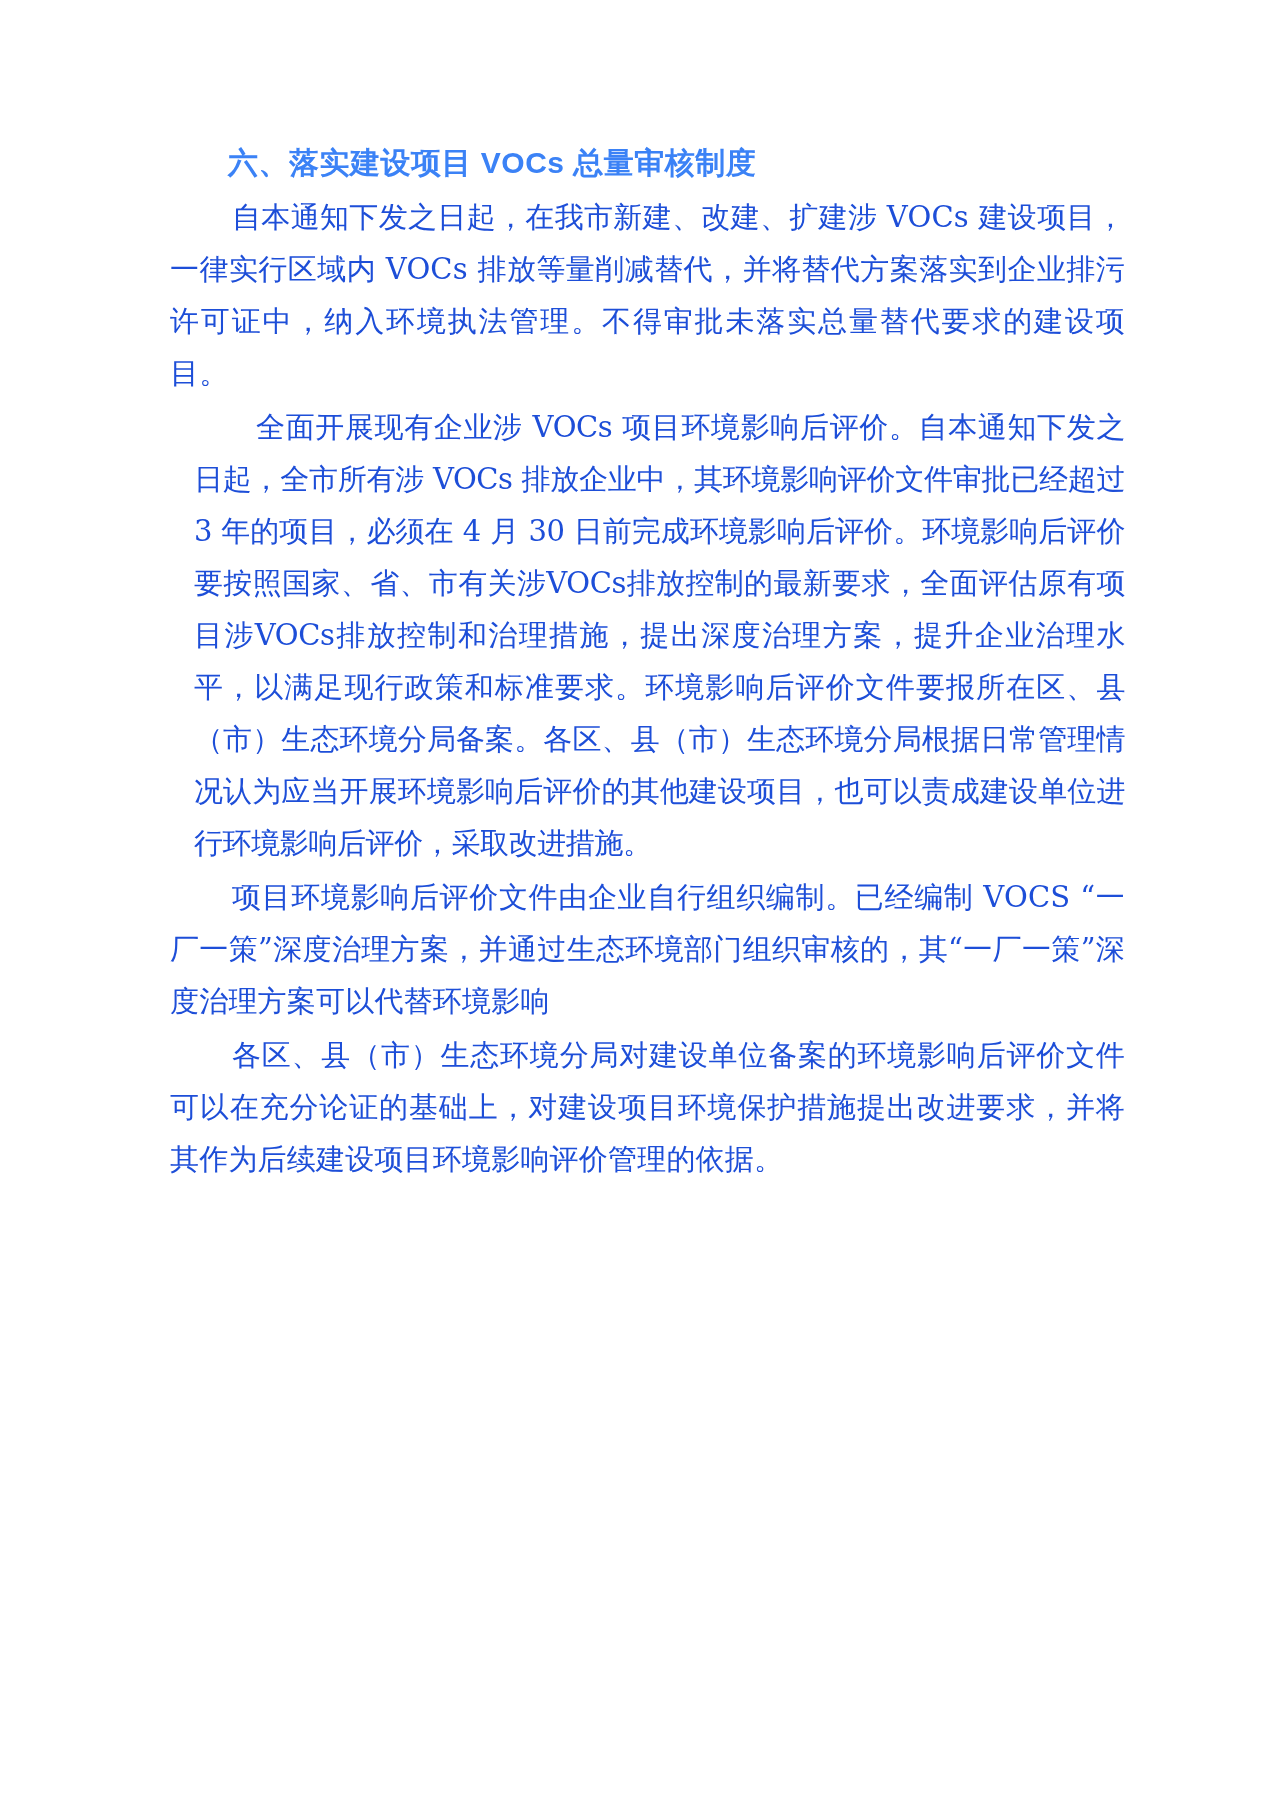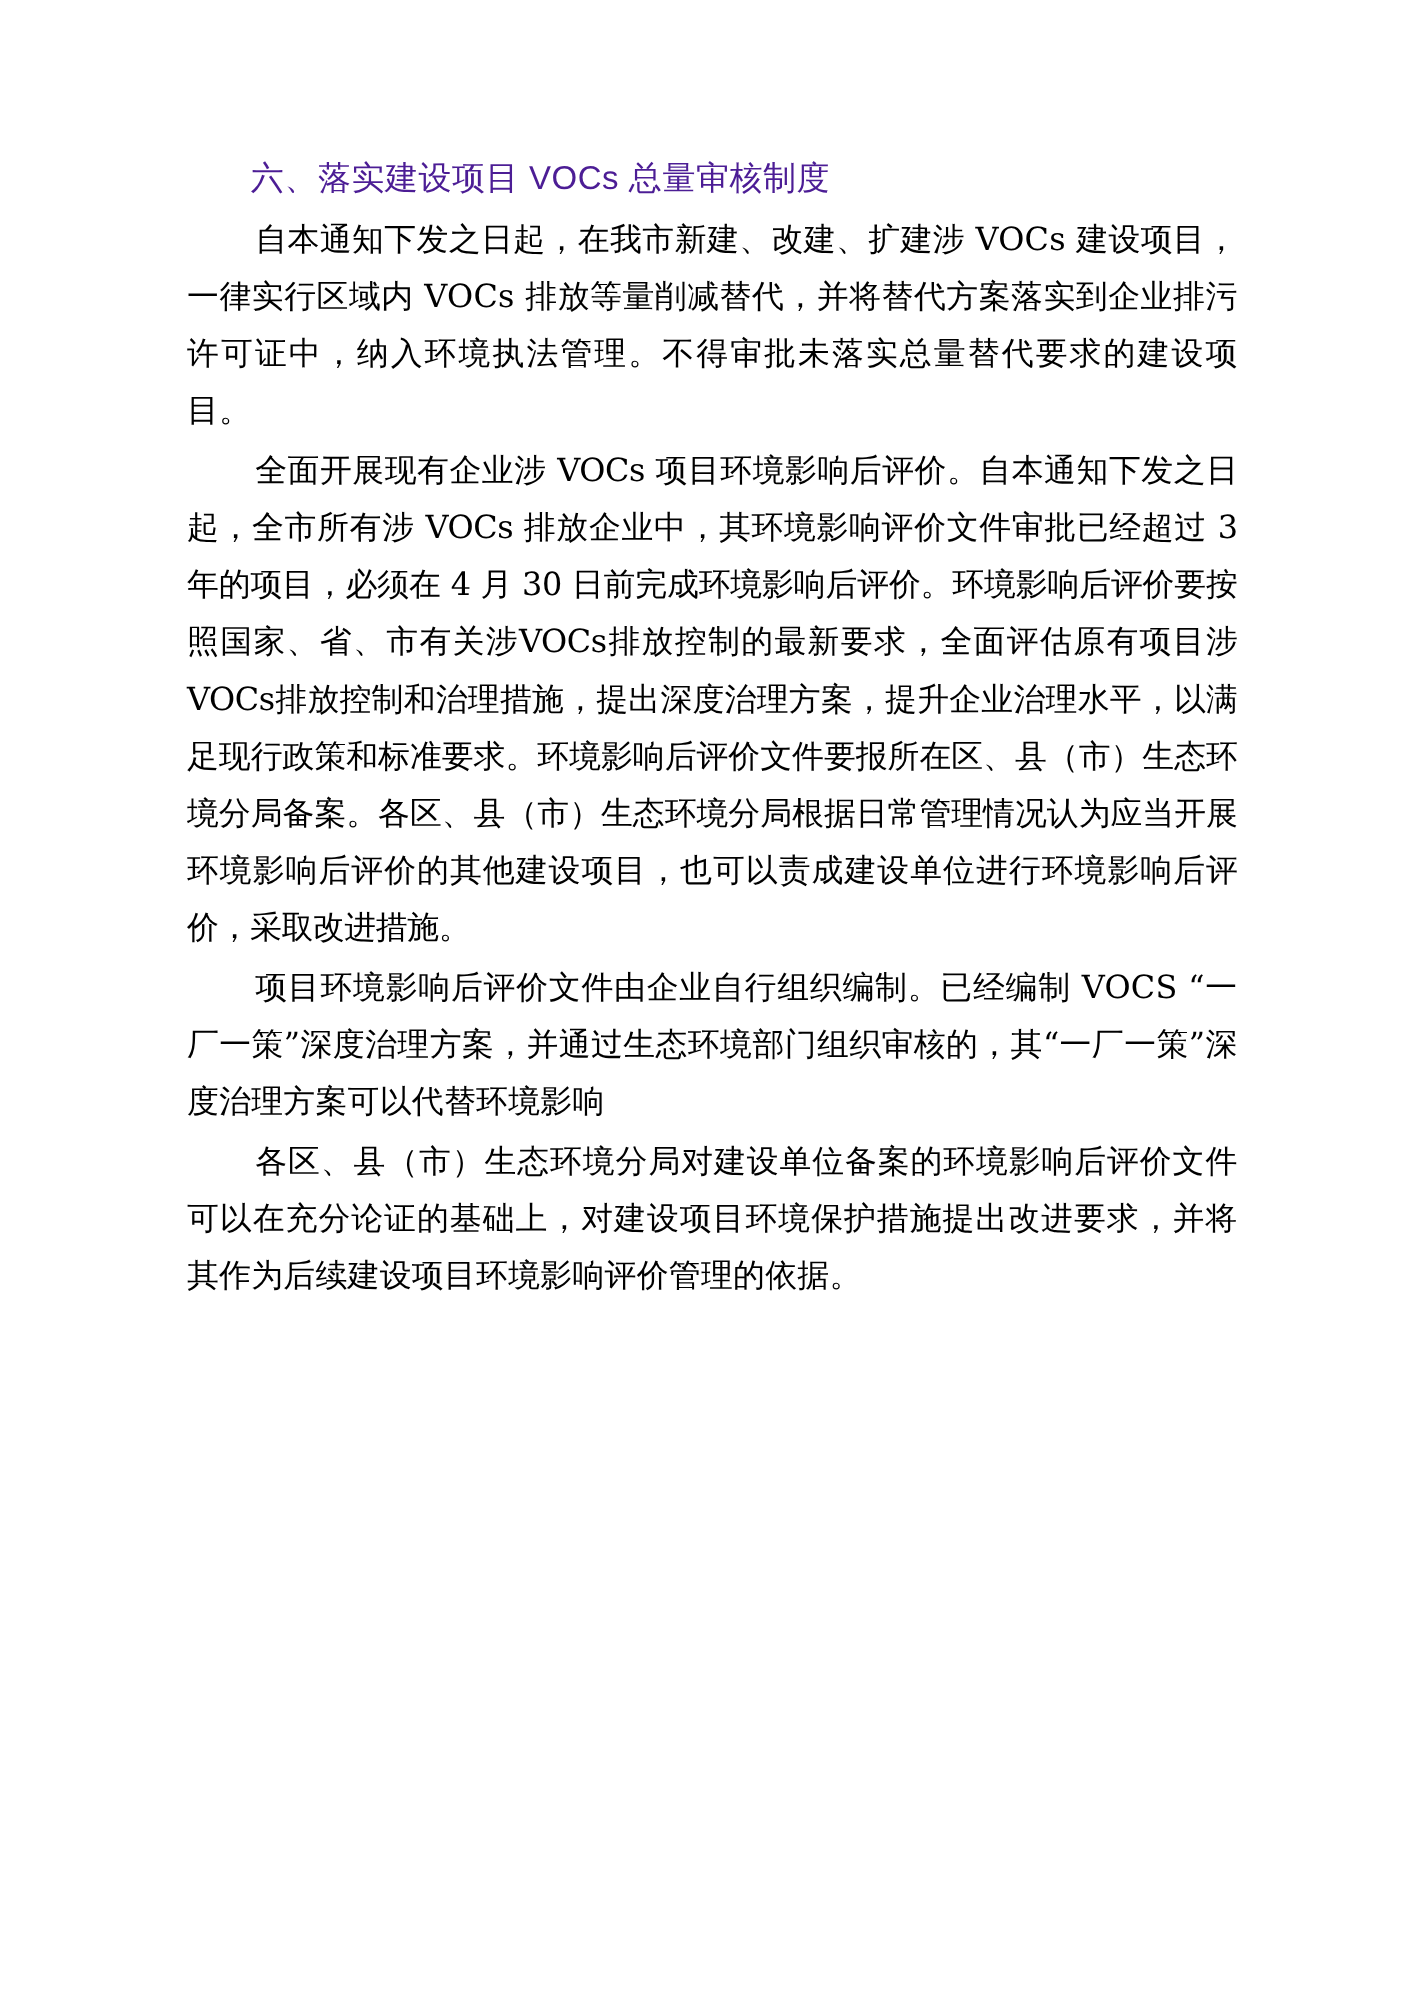--- a/index.html
+++ b/index.html
@@ -21,44 +21,45 @@
     box-sizing: border-box;
     padding: 140px 155px 60px 170px;
     background: #ffffff;
     overflow: hidden;
   }
   .doc-body {
     width: 100%;
   }
   h2.section-heading {
     font-family: "Liberation Sans", sans-serif;
-    font-weight: normal;
+    font-weight: bold;
     font-size: 30px;
     line-height: 1.5;
     margin: 14px 0 6px 0;
     letter-spacing: 0.5px;
     text-indent: 58px;
-    color: #4c1d95;
+    color: #3b82f6;
   }
   h2.section-heading.first {
     margin-top: 0;
   }
   p.para {
     font-family: "DejaVu Serif", "Liberation Serif", serif;
     font-size: 29px;
     line-height: 52px;
     margin: 0 0 2px 0;
     text-indent: 62px;
     text-align: justify;
     text-justify: inter-ideograph;
     letter-spacing: 0.2px;
-    color: #000000;
+    color: #1d4ed8;
   }
   p.para.tight {
     letter-spacing: -0.4px;
+    margin-left: 24px;
   }
   p.para:last-child {
     margin-bottom: 0;
   }
 </style>
 </head>
 <body>
 
 <div class="page">
   <div class="doc-body">

